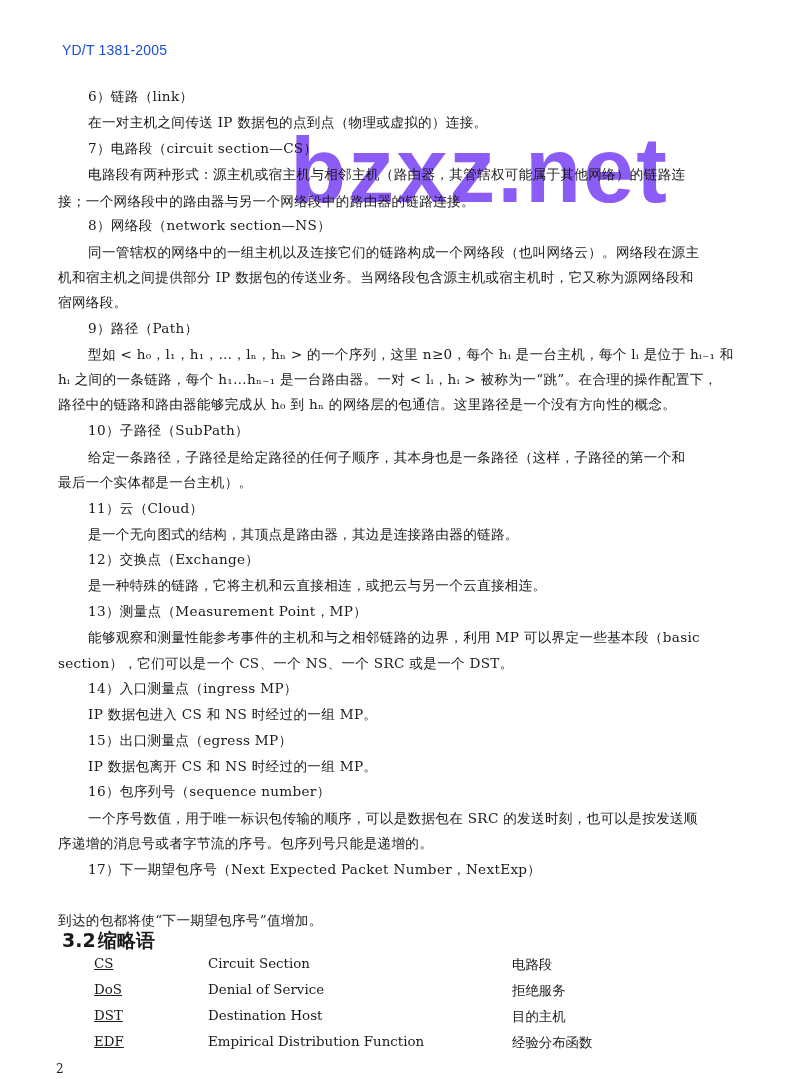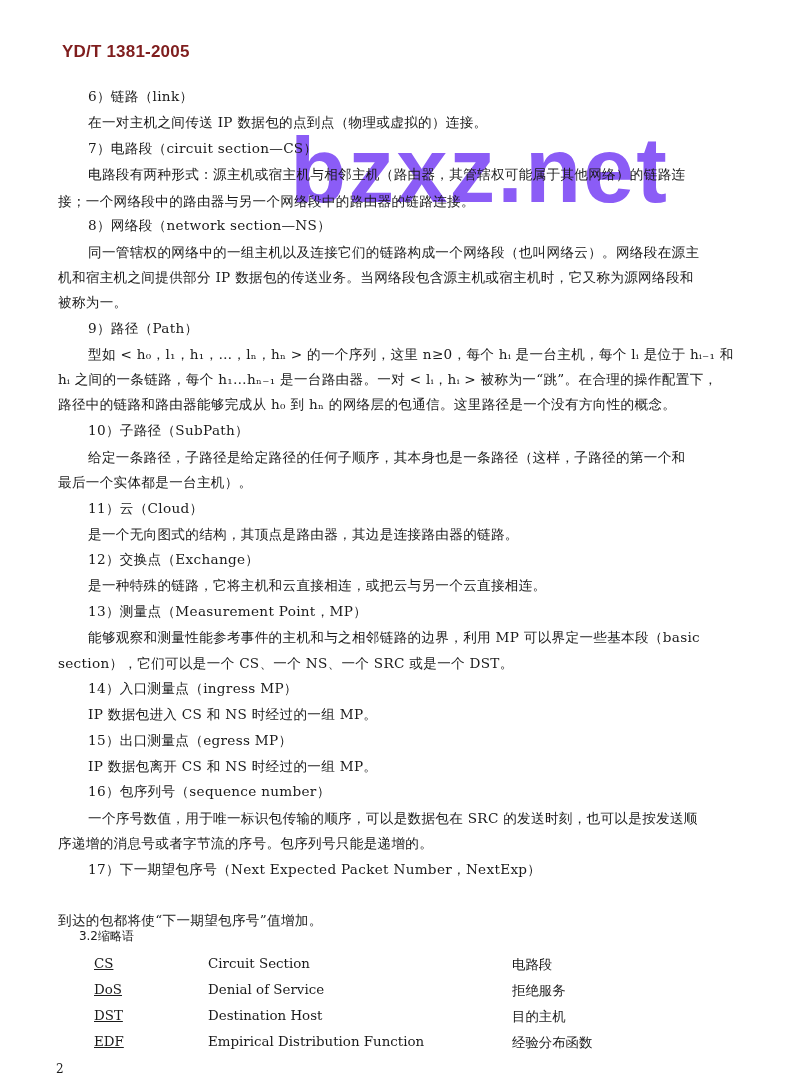--- a/index.html
+++ b/index.html
@@ -5,39 +5,39 @@
   html, body { margin: 0; padding: 0; background: #ffffff; }
   body {
     width: 800px; height: 1079px; position: relative; overflow: hidden;
     font-family: "DejaVu Serif", "Liberation Serif", serif;
     color: #1a1a1a;
   }
   .page { position: absolute; left: 0; top: 0; width: 800px; height: 1079px; }
   .header {
     position: absolute; left: 62px; top: 42px;
     font-family: "Liberation Sans", "DejaVu Sans", sans-serif;
-    font-size: 17px; font-weight: bold; letter-spacing: 0.2px; color: #7f1d1d;
+    font-size: 14px; font-weight: normal; letter-spacing: 0.2px; color: #1d4ed8;
   }
   .watermark {
     position: absolute; left: 290px; top: 118px;
     font-family: "Liberation Sans", "DejaVu Sans", sans-serif;
     font-size: 92px; font-weight: bold; color: #8b5cf6; letter-spacing: 2px;
     z-index: 0; user-select: none;
   }
   .line {
     position: absolute; left: 58px; width: 690px;
     font-size: 13.6px; line-height: 20px; white-space: nowrap; z-index: 1;
     letter-spacing: 0.3px;
     margin-top: 8px;
   }
   .indent { left: 88px; width: 660px; }
   .section-title {
     position: absolute; left: 62px;
     font-family: "DejaVu Sans", "Liberation Sans", sans-serif;
-    font-size: 12px; font-weight: normal; z-index: 1; text-align: right;
+    font-size: 19px; font-weight: bold; z-index: 1;
   }
   .section-title .num { display: inline-block; width: 36px; }
   .abbr-row { position: absolute; left: 86px; width: 660px; height: 20px; font-size: 13.4px; z-index: 1; }
   .abbr-row .code { position: absolute; left: 8px; text-decoration: underline; }
   .abbr-row .full { position: absolute; left: 122px; }
   .abbr-row .cn { position: absolute; left: 426px; }
   .page-num { position: absolute; left: 56px; top: 1062px; font-size: 12px; }
 </style>
 </head>
 <body>
@@ -49,21 +49,21 @@
   <div class="line indent" style="top:78px"><span>6）</span><span>链路（link）</span></div>
   <div class="line indent" style="top:104px">在一对主机之间传送 IP 数据包的点到点（物理或虚拟的）连接。</div>
 
   <div class="line indent" style="top:130px"><span>7）</span><span>电路段（circuit section—CS）</span></div>
   <div class="line indent" style="top:156px">电路段有两种形式：源主机或宿主机与相邻主机（路由器，其管辖权可能属于其他网络）的链路连</div>
   <div class="line" style="top:183px">接；一个网络段中的路由器与另一个网络段中的路由器的链路连接。</div>
 
   <div class="line indent" style="top:207px"><span>8）</span><span>网络段（network section—NS）</span></div>
   <div class="line indent" style="top:234px">同一管辖权的网络中的一组主机以及连接它们的链路构成一个网络段（也叫网络云）。网络段在源主</div>
   <div class="line" style="top:259px">机和宿主机之间提供部分 IP 数据包的传送业务。当网络段包含源主机或宿主机时，它又称为源网络段和</div>
-  <div class="line" style="top:284px">被称为一。</div>
+  <div class="line" style="top:284px">宿网络段。</div>
 
   <div class="line indent" style="top:310px"><span>9）</span><span>路径（Path）</span></div>
   <div class="line indent" style="top:336px">型如 &lt; h₀，l₁，h₁，…，lₙ，hₙ &gt; 的一个序列，这里 n≥0，每个 hᵢ 是一台主机，每个 lᵢ 是位于 hᵢ₋₁ 和</div>
   <div class="line" style="top:361px">hᵢ 之间的一条链路，每个 h₁…hₙ₋₁ 是一台路由器。一对 &lt; lᵢ，hᵢ &gt; 被称为一“跳”。在合理的操作配置下，</div>
   <div class="line" style="top:386px">路径中的链路和路由器能够完成从 h₀ 到 hₙ 的网络层的包通信。这里路径是一个没有方向性的概念。</div>
 
   <div class="line indent" style="top:412px"><span>10）</span><span>子路径（SubPath）</span></div>
   <div class="line indent" style="top:439px">给定一条路径，子路径是给定路径的任何子顺序，其本身也是一条路径（这样，子路径的第一个和</div>
   <div class="line" style="top:464px">最后一个实体都是一台主机）。</div>
 

